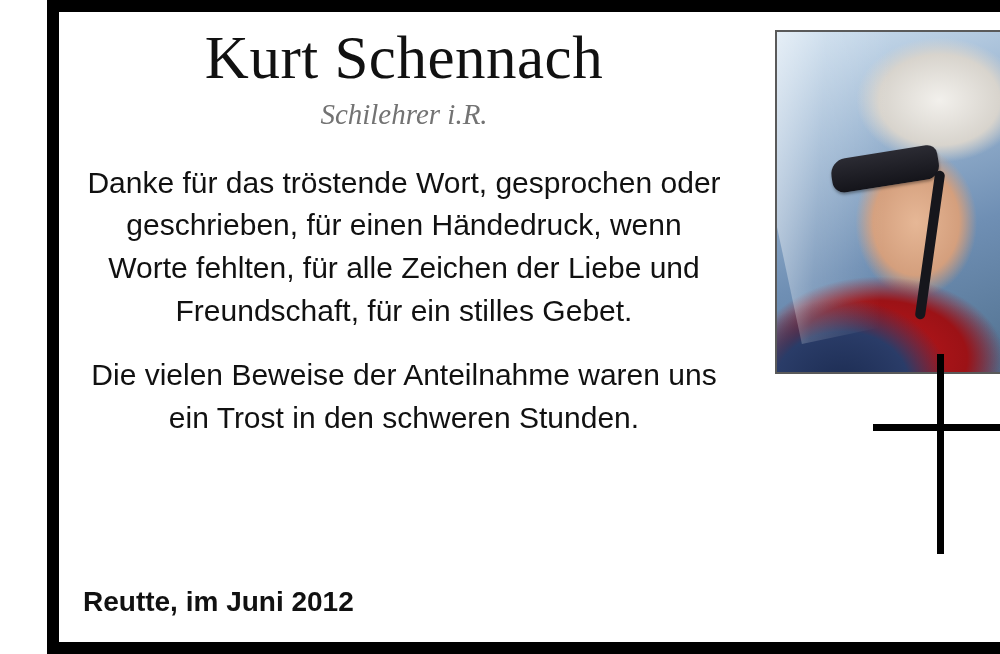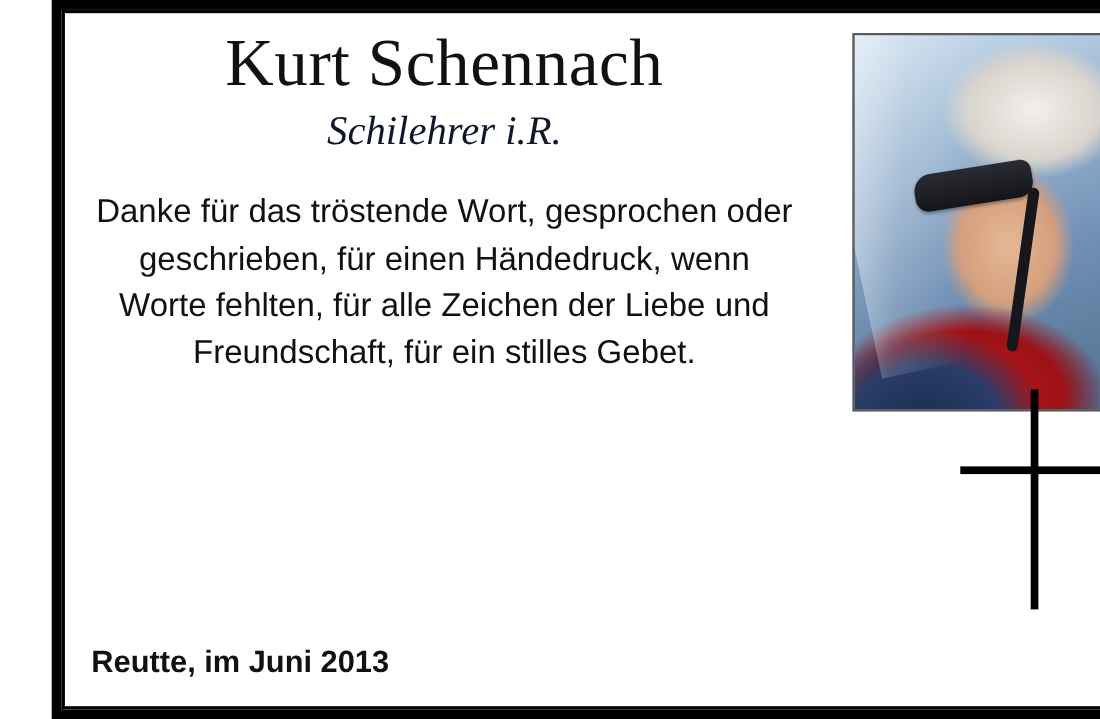--- a/index.html
+++ b/index.html
@@ -48,24 +48,24 @@
     font-size: 61px;
     line-height: 1.05;
     color: #111111;
     letter-spacing: 0.5px;
     white-space: nowrap;
   }
 
   .profession {
     font-family: "Liberation Serif", serif;
     font-style: italic;
-    font-size: 37px;
+    font-size: 29px;
     line-height: 1.3;
     margin-top: 6px;
-    color: #0f172a;
+    color: #737373;
   }
 
   .dates {
     font-family: "Liberation Sans", sans-serif;
     font-size: 31px;
     line-height: 1.3;
     margin-top: 10px;
     color: #111111;
     white-space: nowrap;
   }
@@ -198,24 +198,25 @@
 </head>
 <body>
 
 <div class="notice">
   <div class="notice-inner">
 
     <div class="text-col">
       <div class="deceased-name">Kurt Schennach</div>
       <div class="profession">Schilehrer i.R.</div>
       <div class="verse">Danke für das tröstende Wort, gesprochen oder geschrieben, für einen Händedruck, wenn Worte fehlten, für alle Zeichen der Liebe und Freundschaft, für ein stilles Gebet.</div>
+      <div class="verse second">Die vielen Beweise der Anteilnahme waren uns ein Trost in den schweren Stunden.</div>
     </div>
 
     <div class="footer">
-      <div class="footer-place">Reutte, im Juni 2013</div>
+      <div class="footer-place">Reutte, im Juni 2012</div>
     </div>
 
     <div class="photo-frame">
       <div class="photo">
         <div class="photo-streak"></div>
         <div class="photo-glasses"></div>
         <div class="photo-cable"></div>
       </div>
     </div>
 

